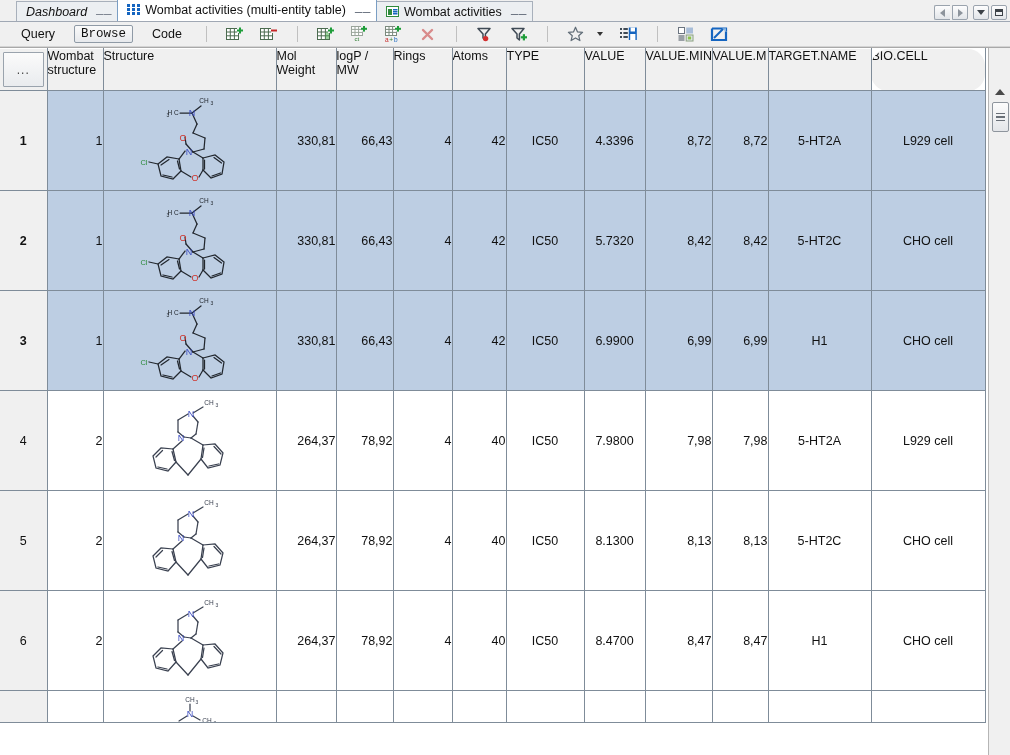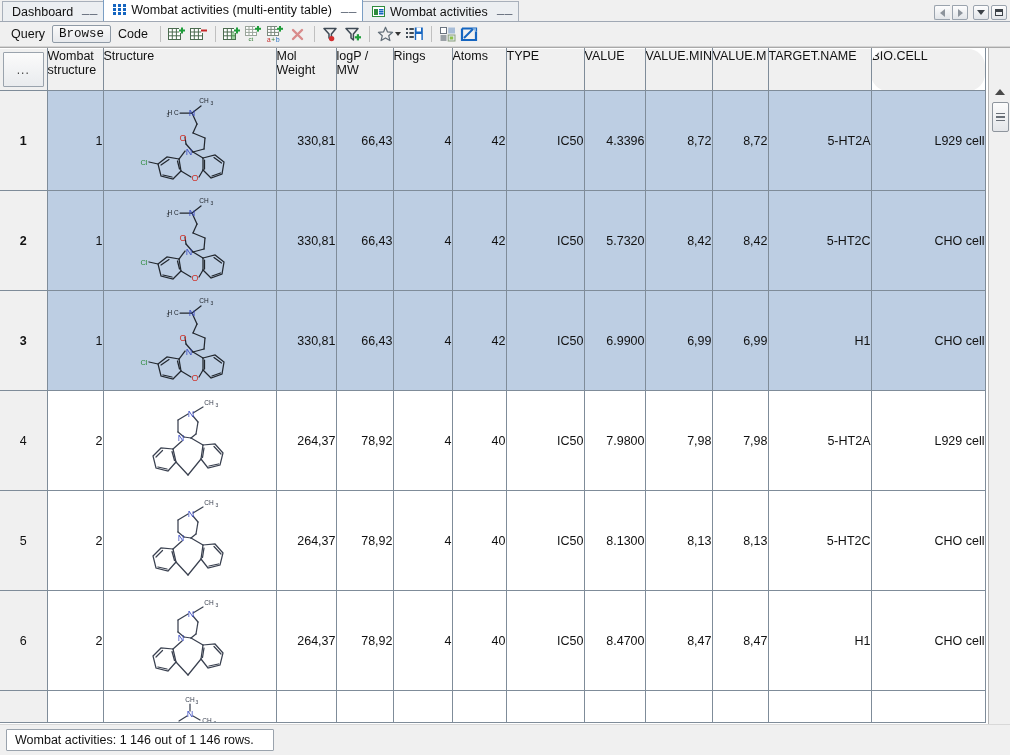--- a/index.html
+++ b/index.html
@@ -76,21 +76,21 @@
   .navbtn.pairR{border-radius:0 2px 2px 0;}
   .tri{width:0;height:0;}
   .tri-l{border-top:4px solid transparent;border-bottom:4px solid transparent;border-right:5px solid #8d949c;}
   .tri-r{border-top:4px solid transparent;border-bottom:4px solid transparent;border-left:5px solid #8d949c;}
   .tri-d{border-left:4px solid transparent;border-right:4px solid transparent;border-top:5px solid #3c4248;}
   .sqr{width:8px;height:7px;border:1.5px solid #3c4248;box-sizing:border-box;border-top-width:3px;}
 
   
   .toolbar{
     height:24px;background:#f0f0f0;display:flex;align-items:center;
-    padding:0 4px;gap:0px;flex:0 0 auto;border-bottom:1px solid #d4d4d4;
+    padding:0 14px;gap:12px;flex:0 0 auto;border-bottom:1px solid #d4d4d4;
   }
   .tb-text{
     padding:2px 7px;font-size:12.5px;color:#111;cursor:default;white-space:nowrap;
   }
   .tb-text.sel{
     border:1px solid #8f9aa6;background:linear-gradient(#fafafa,#e7e9ec);
     border-radius:2px;padding:1px 6px;font-family:Liberation Mono, monospace;
   }
   .tb-sep{width:1px;height:16px;background:#c0c0c0;margin:0 5px;flex:0 0 auto;}
   .tb-btn{
@@ -127,21 +127,21 @@
     border-radius:1px;
   }
   tbody td{height:100px;vertical-align:middle;padding:0 5px;}
   tbody tr.sel td{background:#bdcee3;}
   tbody tr td.rowhdr{
     background:#f0f0f0;text-align:center;font-size:12.5px;color:#111;
     border-right:1px solid #7f8c99;padding:0;
   }
   tbody tr.sel td.rowhdr{background:#f0f0f0;font-weight:bold;}
   td.num{text-align:right;padding-right:5px;}
-  td.txt{text-align:right;padding-left:4px;}
+  td.txt{text-align:center;padding-left:4px;}
   td.struct{padding:0;text-align:center;vertical-align:middle;}
   td.struct svg{display:inline-block;vertical-align:middle;}
   .lastrow td{height:32px;}
 
   
   .vscroll{
     position:absolute;right:0;top:0;width:22px;bottom:0;background:#f0f0f0;
     border-left:1px solid #b5b5b5;box-sizing:border-box;
   }
   .vs-up{
@@ -167,21 +167,21 @@
   }
   .folder-ico{margin-left:auto;}
 </style>
 </head>
 <body>
 
 <div class="app">
 
   <div class="tabbar">
 
-    <div class="tab" style="margin-left:2px;">
+    <div class="tab" style="margin-left:16px;font-style:italic;">
       <span>Dashboard</span>
       <span class="tab-close">⚊⚊</span>
     </div>
 
     <div class="tab active">
       <span class="tab-ico ico-grid"></span>
       <span>Wombat activities (multi-entity table)</span>
       <span class="tab-close">⚊⚊</span>
     </div>
 
@@ -754,16 +754,13 @@
         </div>
       <div class="vs-thumb">
           <i></i>
           <i></i>
           <i></i>
         </div>
       <div class="vs-track"></div>
     </div>
   </div>
 
-  <div class="statusbar">
-    <div class="statusfield">Wombat activities: 1 146 out of 1 146 rows.</div>
-  </div>
 </div>
 
 </body></html>

